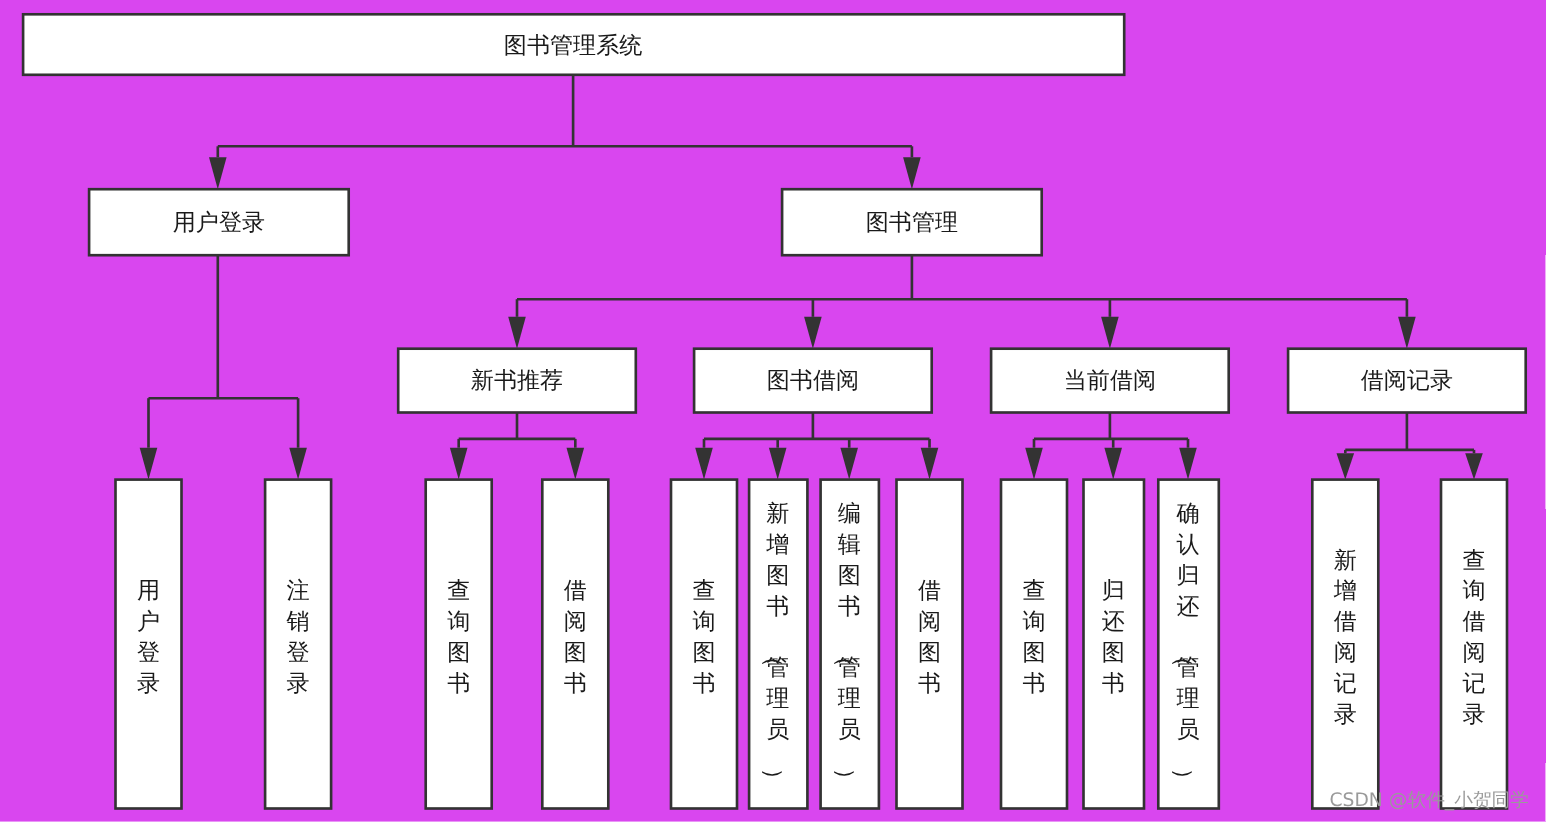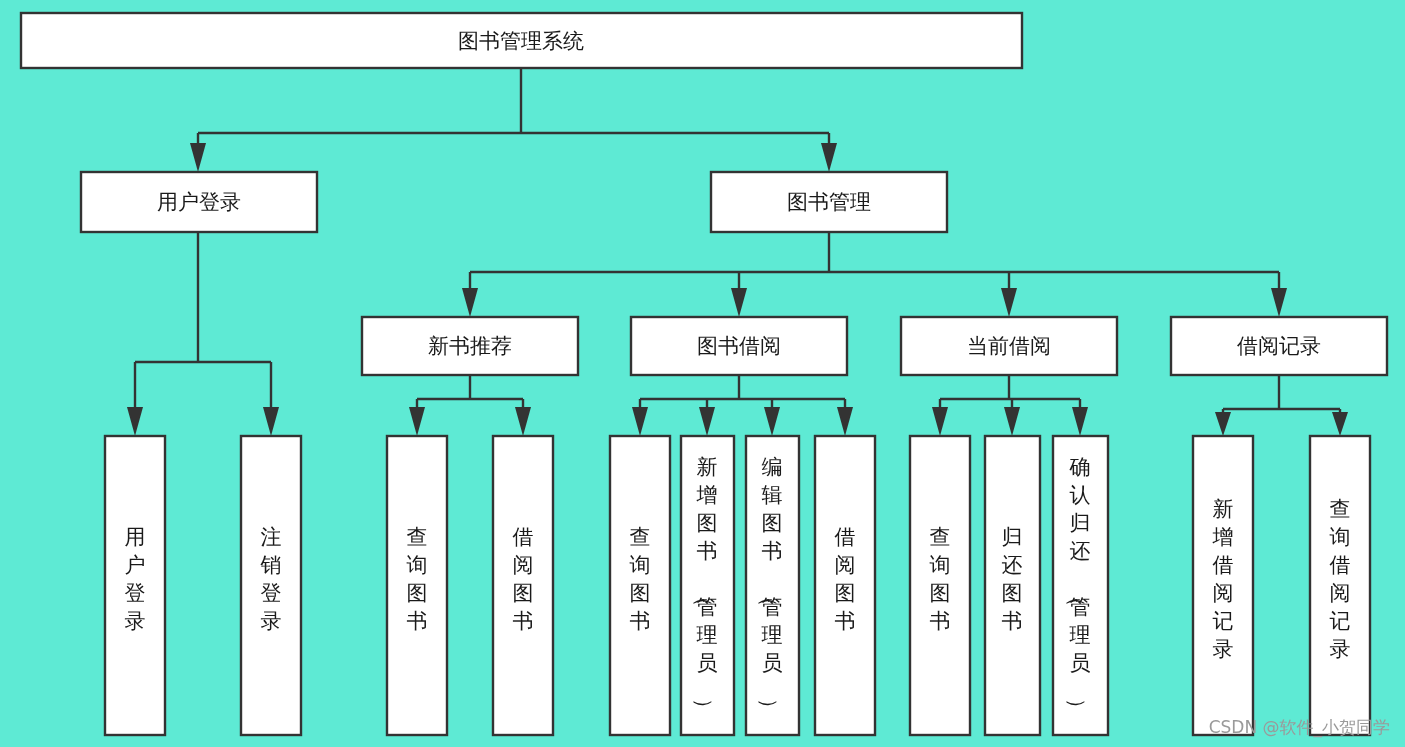--- a/index.html
+++ b/index.html
@@ -4,21 +4,21 @@
 <style>
   html, body {
     margin: 0;
     padding: 0;
     background: #ffffff;
   }
   #diagram-root {
     position: relative;
     width: 1405px;
     height: 747px;
-    background: #5eead4;
+    background: #d946ef;
     font-family: "DejaVu Sans", "Liberation Sans", sans-serif;
     overflow: hidden;
   }
   svg#diagram-svg {
     position: absolute;
     left: 0;
     top: 0;
     width: 1405px;
     height: 747px;
   }

